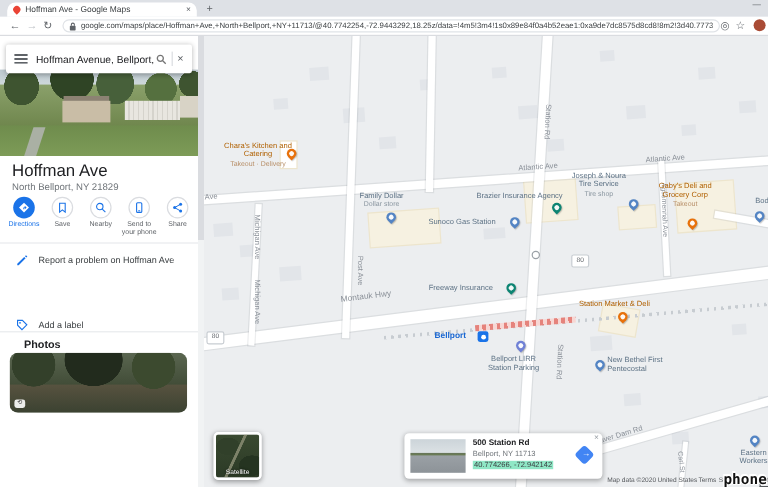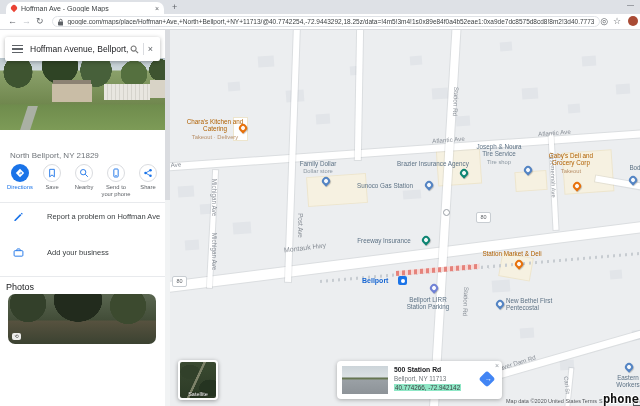--- a/index.html
+++ b/index.html
@@ -36,23 +36,23 @@
   #heroPhoto .walk{position:absolute;left:24px;top:48px;width:10px;height:24px;background:#aab0a4;transform:skewX(-18deg);}
   #placeTitle{position:absolute;left:10px;top:104px;font-size:14px;color:#202124;}
   #placeSub{position:absolute;left:10px;top:121px;font-size:8px;color:#70757a;}
   .actcol{position:absolute;top:134px;width:32px;text-align:center;}
   .actcirc{width:18px;height:18px;border-radius:50%;margin:0 auto;display:flex;align-items:center;justify-content:center;box-sizing:border-box;}
   .actcirc.outline{border:1px solid #dadce0;background:#fff;}
   .actlabel{font-size:5.8px;color:#5f6368;margin-top:2px;line-height:1.25;}
   .actlabel.blue{color:#1a73e8;}
   .menurow{position:absolute;left:0;width:170px;height:17px;display:flex;align-items:center;}
   .menurow .mic{width:11px;margin-left:13px;flex:none;display:flex;}
-  .menurow .mlabel{font-size:7.5px;color:#3c4043;margin-left:23px;white-space:nowrap;}
+  .menurow .mlabel{font-size:7.5px;color:#3c4043;margin-left:8px;white-space:nowrap;}
   .hr{position:absolute;left:0;width:170px;height:1px;background:#e8eaed;}
-  #photosHead{position:absolute;left:6px;top:252px;font-size:9px;color:#202124;font-weight:normal;}
+  #photosHead{position:absolute;left:20px;top:252px;font-size:9px;color:#202124;font-weight:bold;}
   #photoCard{position:absolute;left:8px;top:264px;width:148px;height:50px;border-radius:7px;overflow:hidden;background:
     radial-gradient(30px 30px at 20px 10px,#33402a 60%,transparent 61%),
     radial-gradient(40px 36px at 70px 6px,#222b1d 60%,transparent 61%),
     radial-gradient(30px 30px at 120px 12px,#3c4a2f 60%,transparent 61%),
     linear-gradient(180deg,#5a6650 0,#424d38 26px,#57523f 27px,#3b4231 50px);}
   #photoCard .sv{position:absolute;left:4px;bottom:4px;width:9px;height:7px;background:rgba(255,255,255,.9);border-radius:2px;font-size:5px;color:#333;text-align:center;line-height:7px;}
   #sbScroll{position:absolute;right:0px;top:0px;width:5px;height:376px;background:#f1f3f4;}
   #sbThumb{position:absolute;right:0px;top:0px;width:5px;height:170px;background:#dadce0;}
   
   #map{position:absolute;left:170px;top:30px;width:470px;height:376px;background:#eceef0;overflow:hidden;}
@@ -136,20 +136,21 @@
     </div>
 
     <div id="heroPhoto">
       <div class="trees"></div>
       <div class="house"></div>
       <div class="fence"></div>
       <div class="house2"></div>
       <div class="walk"></div>
     </div>
 
+    <div id="placeTitle">Hoffman Ave</div>
     <div id="placeSub">North Bellport, NY 21829</div>
 
     <div class="actcol" style="left:4px;">
       <div class="actcirc" style="background:#1a73e8;">
         <svg width="10" height="10" viewBox="0 0 14 14">
             <path d="M7 1.2 12.8 7 7 12.8 1.2 7z" fill="#fff"></path>
             <path d="M6.2 9V7.4c0-.5.3-.8.8-.8h1.4l-.9-.9.6-.6 2 1.9-2 1.9-.6-.6.9-.9H7.2V9z" fill="#1a73e8"></path>
           </svg>
       </div>
       <div class="actlabel blue">Directions</div>
@@ -195,28 +196,28 @@
     <div class="hr" style="top:172px;"></div>
 
     <div class="menurow" style="top:178px;">
       <span class="mic">
           <svg width="11" height="11" viewBox="0 0 12 12">
             <path d="M1.5 9.7 7.8 3.4l1.3 1.3L2.8 11H1.5zM8.5 2.7l.9-.9 1.3 1.3-.9.9z" fill="#1a73e8"></path>
           </svg>
         </span>
       <span class="mlabel">Report a problem on Hoffman Ave</span>
     </div>
-    <div class="menurow" style="top:214px;">
+    <div class="menurow" style="top:232px;">
       <span class="mic">
           <svg width="11" height="11" viewBox="0 0 12 12">
-            <rect x="1.2" y="4" width="9.6" height="6" rx="1" fill="none" stroke="#1a73e8" stroke-width="1"></rect>
-            <path d="M4.2 4V2.8c0-.4.3-.7.7-.7h2.2c.4 0 .7.3.7.7V4" fill="none" stroke="#1a73e8" stroke-width="1"></path>
+            <path d="M1.8 2.2h4.4l4 4-4.4 4.4-4-4z" fill="none" stroke="#1a73e8" stroke-width="1"></path>
+            <circle cx="4" cy="4.4" r=".8" fill="#1a73e8"></circle>
           </svg>
         </span>
-      <span class="mlabel">Add your business</span>
+      <span class="mlabel">Add a label</span>
     </div>
 
     <div class="hr" style="top:246px;"></div>
     <div id="photosHead">Photos</div>
     <div id="photoCard">
       <div class="sv">⟲</div>
     </div>
     <div id="sbScroll">
         <div id="sbThumb"></div>
       </div>

